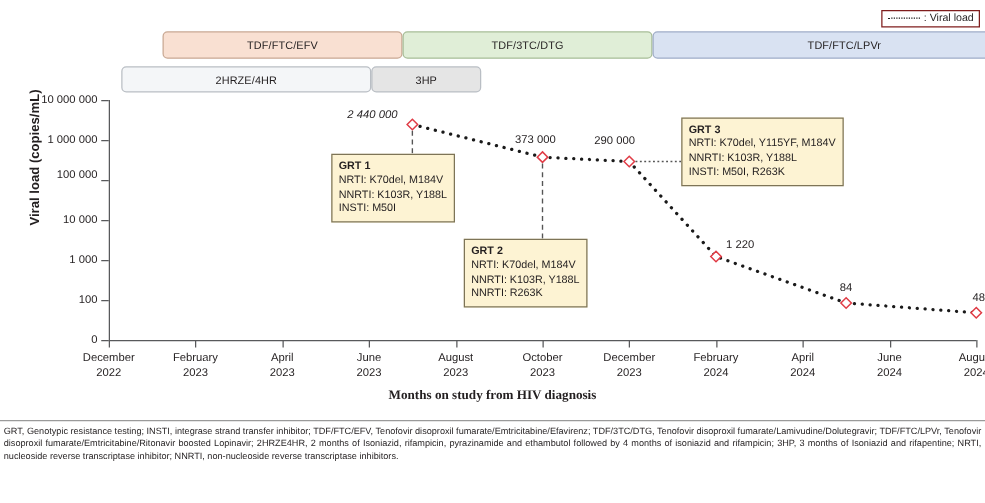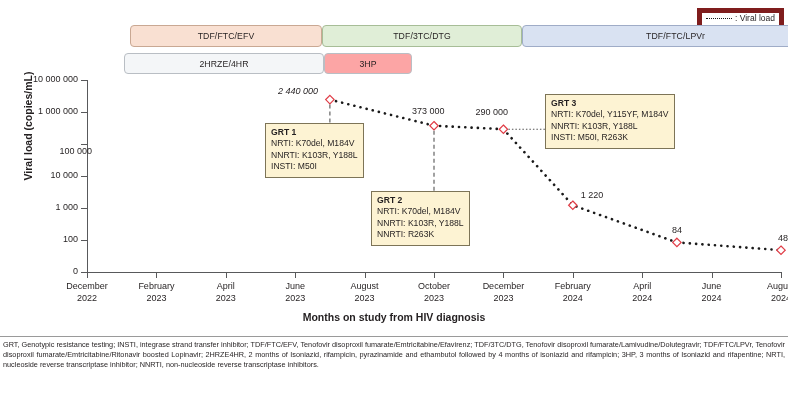--- a/index.html
+++ b/index.html
@@ -21,21 +21,21 @@
     left: 0; top: 0;
     width: 788px;
     height: 333px;
   }
 
   
   .legend {
     position: absolute;
     right: 4px;
     top: 8px;
-    border: 5px solid #7f1d1d;
+    border: 1px solid #7f1d1d;
     background: #ffffff;
     padding: 1px 4px 2px 4px;
     display: flex;
     align-items: center;
     gap: 3px;
     font-size: 8.5px;
     line-height: 1;
     white-space: nowrap;
   }
   .legend-dash {
@@ -54,28 +54,28 @@
     border-radius: 4px;
     display: flex;
     align-items: center;
     justify-content: center;
     font-size: 8.7px;
     letter-spacing: .1px;
     color: #231f20;
     height: 22px;
   }
   .bar-art { top: 25px; }
-  .bar-tb  { top: 53px; height: 21px; margin-left: 27px; }
+  .bar-tb  { top: 53px; height: 21px; }
 
   #bar-efv  { left: 130px; width: 192px; background: #f9e0d2; border-color: #c9a893; }
   #bar-dtg  { left: 322px; width: 200px; background: #e0eed7; border-color: #a7bd97; }
   #bar-lpvr { left: 522px; width: 307px; background: #d9e2f2; border-color: #9facc7; }
 
   #bar-2hrze { left: 97px;  width: 200px; background: #f4f6f8; border-color: #b9bec4; }
-  #bar-3hp   { left: 297px; width: 88px;  background: #fca5a5; border-color: #b9bec4; }
+  #bar-3hp   { left: 297px; width: 88px;  background: #e5e5e5; border-color: #b9bec4; }
   #y-axis-line {
     position: absolute;
     left: 87px;
     top: 80px;
     width: 0;
     height: 192px;
     border-left: 1.3px solid #58595b;
   }
   #x-axis-line {
     position: absolute;
@@ -131,20 +131,21 @@
   }
   #x-axis-title {
     position: absolute;
     left: 0;
     top: 311px;
     width: 788px;
     text-align: center;
     font-size: 10.5px;
     font-weight: bold;
     color: #231f20;
+    font-family: Liberation Serif, serif;
   }
 
   
   #series-svg {
     position: absolute;
     left: 0; top: 0;
     width: 788px;
     height: 333px;
     pointer-events: none;
   }
@@ -219,21 +220,21 @@
 
   <div id="y-axis-line"></div>
   <div id="x-axis-line"></div>
 
   <div id="y-ticks">
       <div class="y-tick" style="top: 80px;"></div>
       <div class="y-tick-label" style="top: 74px; left: 0px; width: 78px; right: auto;">10 000 000</div>
       <div class="y-tick" style="top: 112px;"></div>
       <div class="y-tick-label" style="top: 106px; left: 0px; width: 78px; right: auto;">1 000 000</div>
       <div class="y-tick" style="top: 144px;"></div>
-      <div class="y-tick-label" style="top: 146px; left: 0px; width: 78px; right: auto; padding-left: 14px;">100 000</div>
+      <div class="y-tick-label" style="top: 134px; left: 0px; width: 78px; right: auto;">100 000</div>
       <div class="y-tick" style="top: 176px;"></div>
       <div class="y-tick-label" style="top: 170px; left: 0px; width: 78px; right: auto;">10 000</div>
       <div class="y-tick" style="top: 208px;"></div>
       <div class="y-tick-label" style="top: 202px; left: 0px; width: 78px; right: auto;">1 000</div>
       <div class="y-tick" style="top: 240px;"></div>
       <div class="y-tick-label" style="top: 234px; left: 0px; width: 78px; right: auto;">100</div>
       <div class="y-tick" style="top: 272px;"></div>
       <div class="y-tick-label" style="top: 266px; left: 0px; width: 78px; right: auto;">0</div>
     </div>
   <div id="x-ticks">

